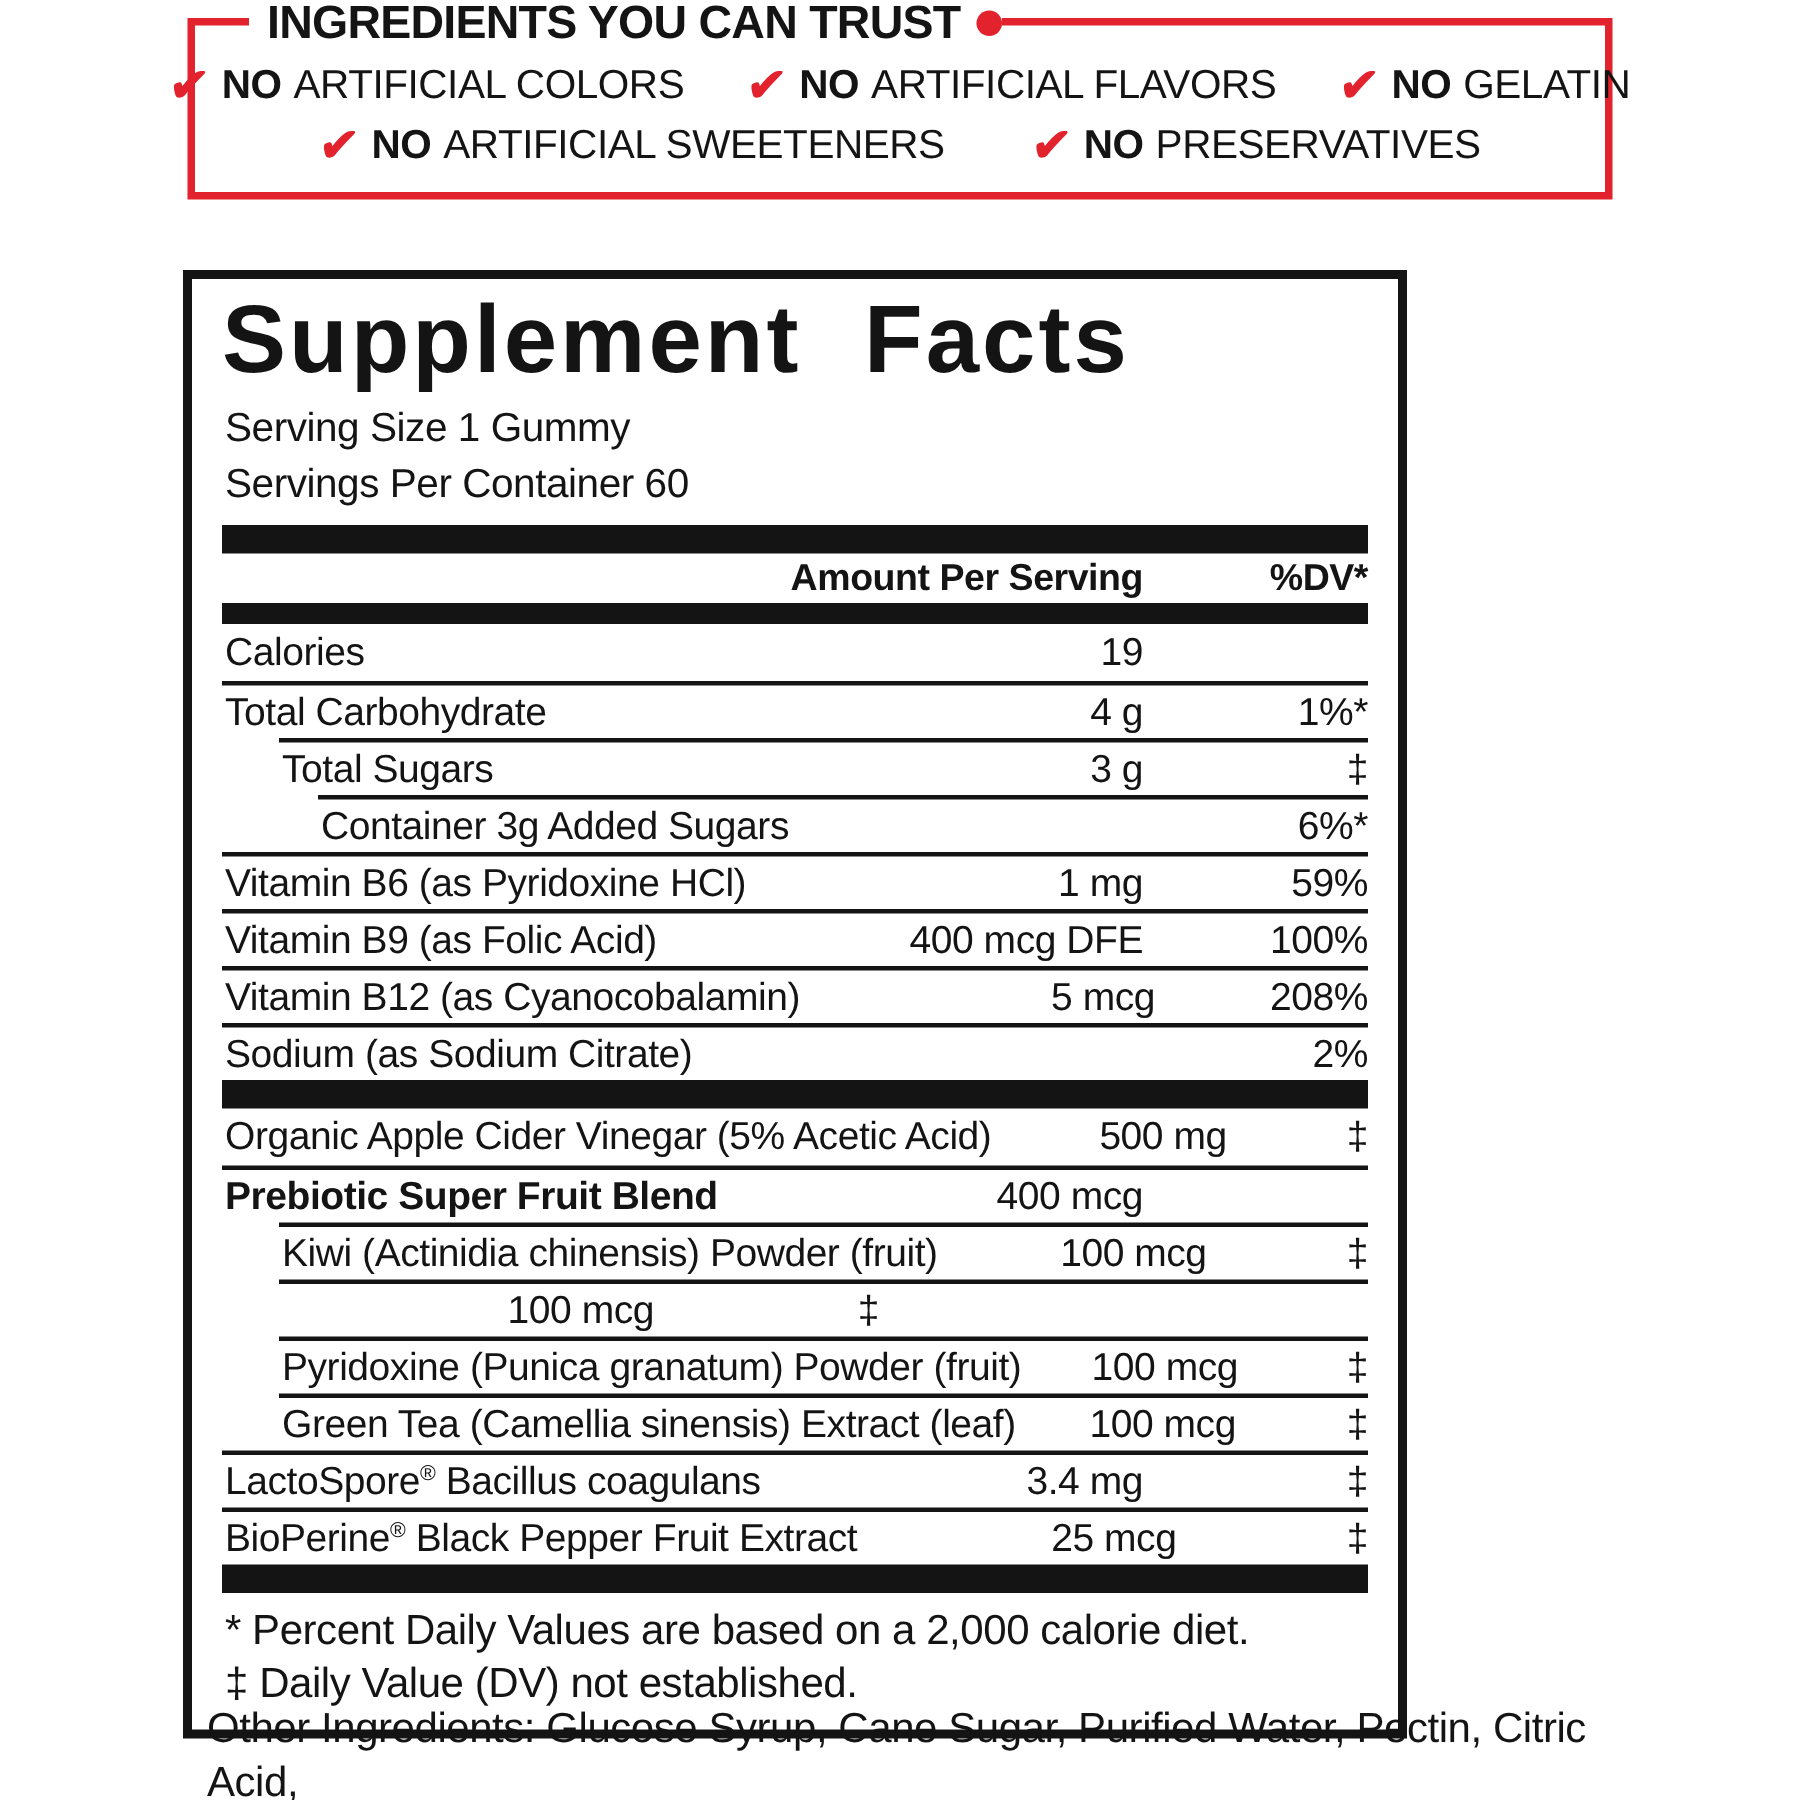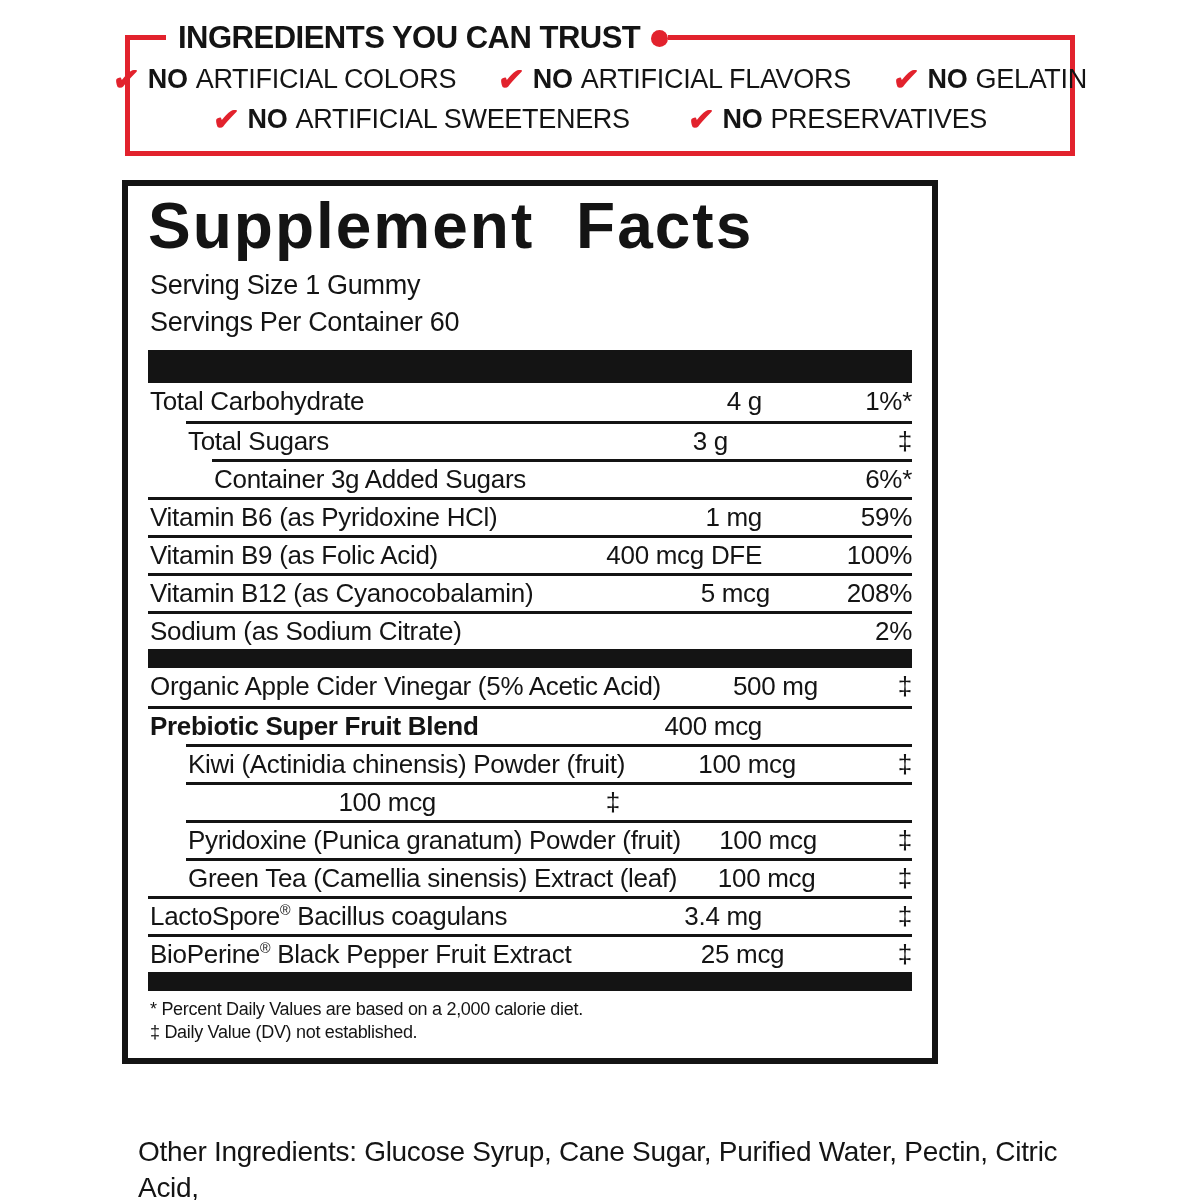--- a/index.html
+++ b/index.html
@@ -6,21 +6,21 @@
   * { margin:0; padding:0; box-sizing:border-box; }
   html,body { background:#fff; }
   body {
     width:1200px; height:1200px; position:relative; overflow:hidden;
     font-family:"Liberation Sans", sans-serif; color:var(--ink);
     letter-spacing:-0.3px;
   }
 
   
   .trust-box {
-    position:absolute; left:125px; top:35px; width:950px; height:121px;
+    position:absolute; left:125px; top:12px; width:950px; height:121px;
     border:5px solid var(--red);
   }
   .trust-title {
     position:absolute; top:-24px; left:36px; height:44px;
     background:#fff; display:flex; align-items:center;
     padding-left:12px;
   }
   .trust-title-text {
     font-size:31px; font-weight:bold; letter-spacing:-0.5px; white-space:nowrap;
   }
@@ -63,27 +63,27 @@
   .head-row .dv  { width:150px; text-align:right; }
 
   .frow {
     display:flex; align-items:center; min-height:38px;
     border-top:3px solid var(--ink); font-size:26px;
   }
   .rows-group .frow:first-child { border-top:none; }
   .frow .lbl { flex:1; padding-left:2px; white-space:nowrap; }
   .frow .amt { width:250px; text-align:right; white-space:nowrap; }
   .frow .dv  { width:150px; text-align:right; white-space:nowrap; }
-  .frow.ind1 { margin-left:38px;gap:34px; }
+  .frow.ind1 { margin-left:38px; }
   .frow.ind2 { margin-left:64px; }
   .frow.bold .lbl { font-weight:bold; }
   .ital { }
   sup.sup { font-size:0.55em; vertical-align:super; line-height:0; }
 
-  .footnotes { padding:8px 0 2px 2px; font-size:18px; line-height:1.2; }
+  .footnotes { padding:8px 0 2px 2px; font-size:28px; line-height:1.2; }
   .footnotes div { padding-bottom:2px; }
 
   
   .other-ing {
     position:absolute; left:138px; top:1134px; width:960px;
     font-size:28px; line-height:1.28;
   }
 </style>
 </head>
 <body>
@@ -124,24 +124,34 @@
     </div>
 </div>
 
 <div class="facts-panel">
   <div class="facts-title">Supplement Facts</div>
   <div class="serving-line">Serving Size 1 Gummy</div>
   <div class="serving-line">Servings Per Container 60</div>
 
   <div class="bar b1"></div>
 
+  <div class="head-row">
+    <span class="lbl"></span>
+    <span class="amt">Amount Per Serving</span>
+    <span class="dv">%DV*</span>
+  </div>
 
   <div class="bar b2"></div>
 
   <div class="rows-group">
+      <div class="frow">
+    <span class="lbl"><span class="pre">Calories</span><sup class="sup"></sup><span class="ital"></span><span class="post"></span></span>
+    <span class="amt">19</span>
+    <span class="dv"></span>
+  </div>
       <div class="frow">
     <span class="lbl"><span class="pre">Total Carbohydrate</span><sup class="sup"></sup><span class="ital"></span><span class="post"></span></span>
     <span class="amt">4 g</span>
     <span class="dv">1%*</span>
   </div>
       <div class="frow ind1">
     <span class="lbl"><span class="pre">Total Sugars</span><sup class="sup"></sup><span class="ital"></span><span class="post"></span></span>
     <span class="amt">3 g</span>
     <span class="dv">‡</span>
   </div>

